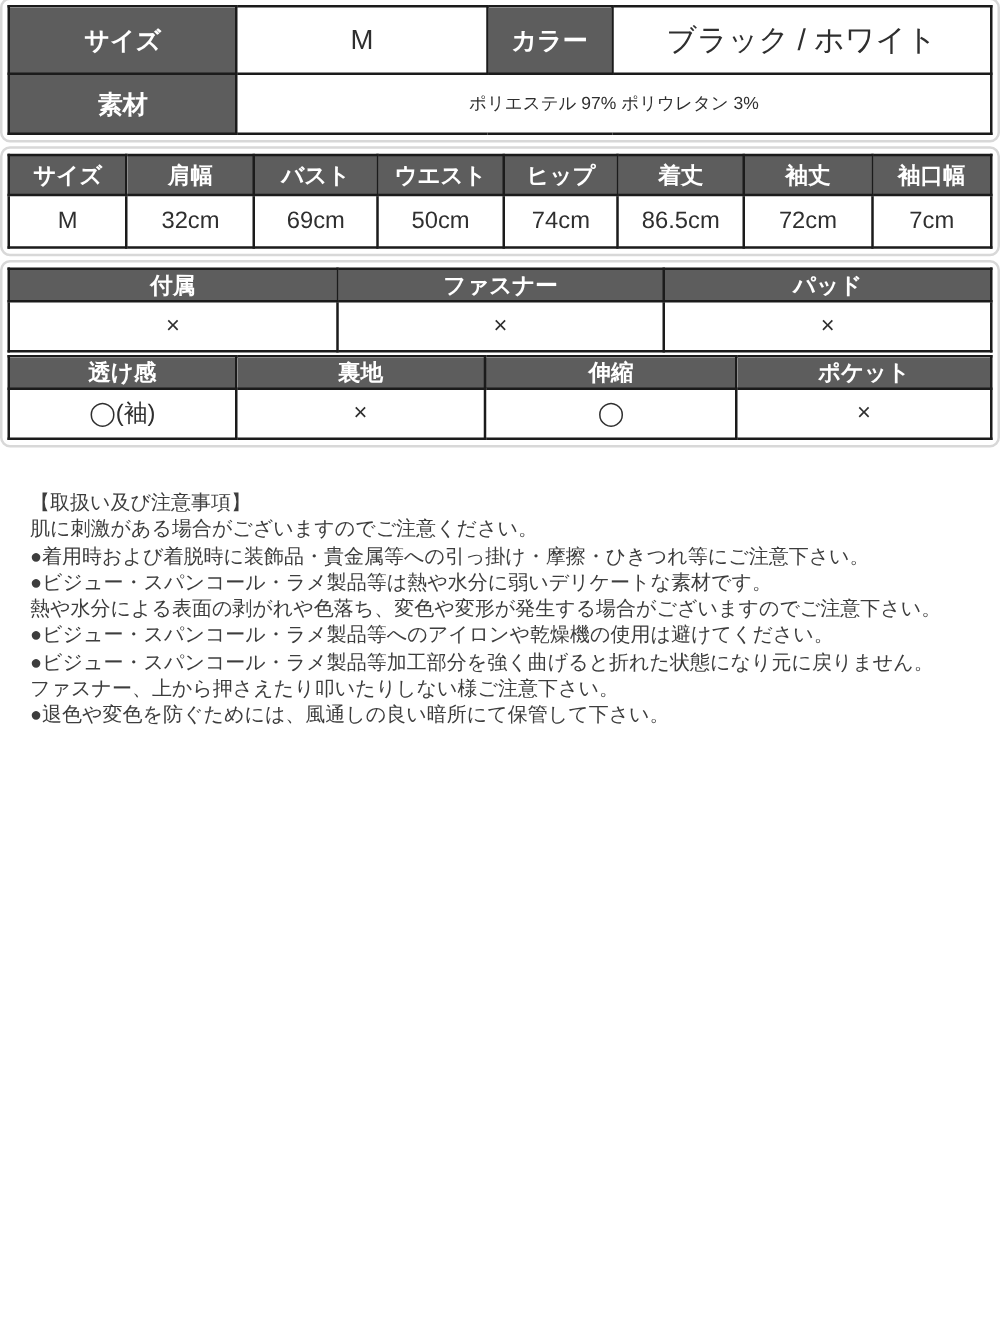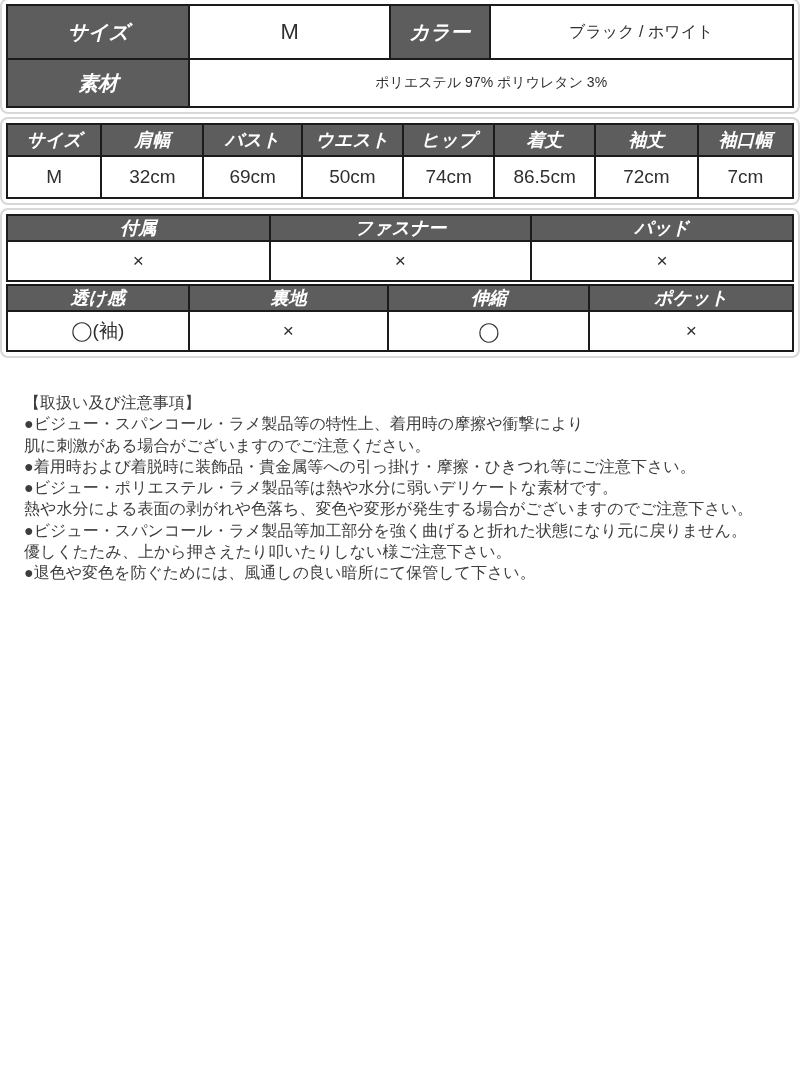--- a/index.html
+++ b/index.html
@@ -41,30 +41,29 @@
     border: 2px solid var(--table-border);
     text-align: center;
     vertical-align: middle;
     padding: 0;
     overflow: hidden;
   }
   .hd {
     background: var(--header-bg);
     color: var(--header-text);
     font-weight: bold;
-    font-style: italic;
   }
   .val { color: var(--value-text); }
 
   
   .t-spec .r1 { height: 54px; }
   .t-spec .r2 { height: 48px; }
   .t-spec .hd { font-size: 20px; }
   .t-spec .size-val { font-size: 22px; }
-  .t-spec .color-val { font-size: 16px; border-radius: 14px; }
+  .t-spec .color-val { font-size: 24px; border-radius: 14px; }
   .t-spec .material-val { font-size: 14px; }
 
   
   .t-meas .rh { height: 32px; }
   .t-meas .rv { height: 42px; }
   .t-meas .hd { font-size: 18px; }
   .t-meas .val { font-size: 19px; }
 
   
   .t-feat .rh { height: 20px; padding-left: 28px; }
@@ -189,23 +188,23 @@
         <td class="val">×</td>
         <td class="val">◯</td>
         <td class="val">×</td>
       </tr>
     </tbody>
       </table>
   </div>
 
   <div class="notes">
     <div>【取扱い及び注意事項】</div>
-    <div>●ビジュー・スパンコール・ラメ製品等の特性上、着用時の摩擦や衝撃により</div>
     <div>肌に刺激がある場合がございますのでご注意ください。</div>
     <div>●着用時および着脱時に装飾品・貴金属等への引っ掛け・摩擦・ひきつれ等にご注意下さい。</div>
-    <div>●ビジュー・ポリエステル・ラメ製品等は熱や水分に弱いデリケートな素材です。</div>
+    <div>●ビジュー・スパンコール・ラメ製品等は熱や水分に弱いデリケートな素材です。</div>
     <div>熱や水分による表面の剥がれや色落ち、変色や変形が発生する場合がございますのでご注意下さい。</div>
+    <div>●ビジュー・スパンコール・ラメ製品等へのアイロンや乾燥機の使用は避けてください。</div>
     <div>●ビジュー・スパンコール・ラメ製品等加工部分を強く曲げると折れた状態になり元に戻りません。</div>
-    <div>優しくたたみ、上から押さえたり叩いたりしない様ご注意下さい。</div>
+    <div>ファスナー、上から押さえたり叩いたりしない様ご注意下さい。</div>
     <div>●退色や変色を防ぐためには、風通しの良い暗所にて保管して下さい。</div>
   </div>
 
 </div>
 
 </body></html>

